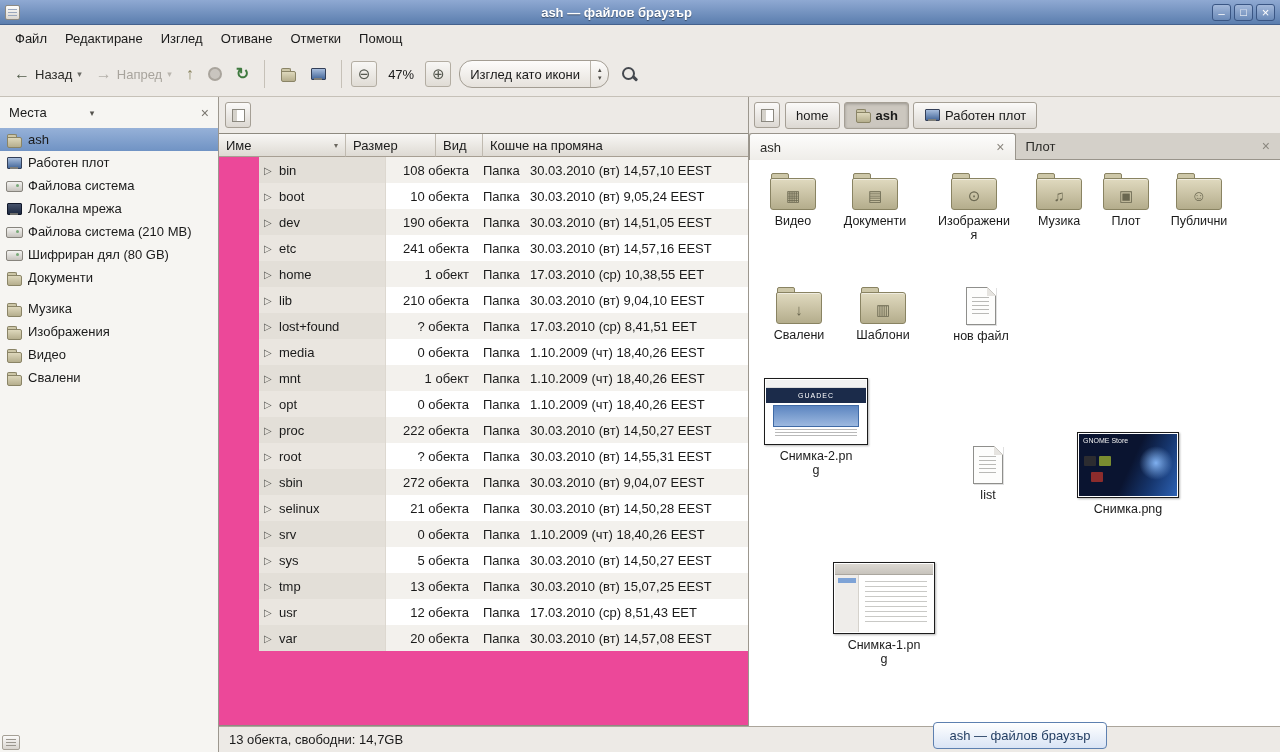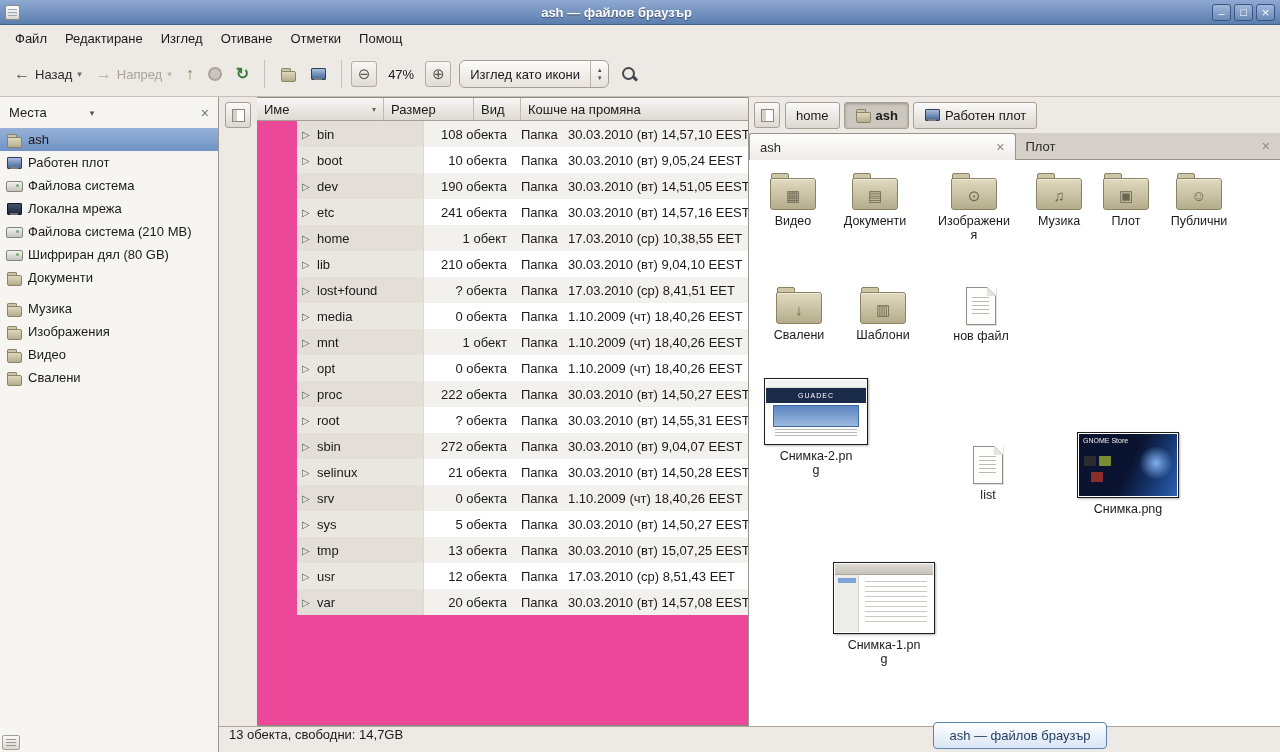--- a/index.html
+++ b/index.html
@@ -37,21 +37,21 @@
   .g-reload::before{content:"↻"; color:#3f7a3f; font-weight:bold;}
   .stop-circle{ width:14px; height:14px; border-radius:50%; background:#c9c5bf; border:2px solid #a9a49c; }
   .chev { font-size:9px; color:#6b6b66; }
   .chev::before{content:"▾";}
   .tbtn.disabled .chev{color:#bab6af;}
   .tsep { width:1px; height:28px; background:#c6c1b8; margin:0 7px; }
   .zoombtn { width:26px; height:26px; display:flex; align-items:center; justify-content:center; border:1px solid #b3ada2; border-radius:3px; background:linear-gradient(#f8f7f5,#e0dcd5); }
   .g-zout::before{content:"⊖"; font-size:15px; color:#55584f;}
   .g-zin::before{content:"⊕"; font-size:15px; color:#55584f;}
   .zoom-lbl { padding:0 9px; }
-  .combo { height:28px; margin-left:6px; border:1px solid #a39d93; border-radius:6px; background:linear-gradient(#fdfcfb,#e6e2dc);
+  .combo { height:28px; margin-left:6px; border:1px solid #a39d93; border-radius:13px; background:linear-gradient(#fdfcfb,#e6e2dc);
      display:flex; align-items:center; }
   .combo .val { padding:0 10px; min-width:130px; }
   .combo .spin { width:18px; align-self:stretch; border-left:1px solid #b9b3a9; display:flex; flex-direction:column;
      align-items:center; justify-content:center; font-size:7px; color:#504e49; line-height:1.1; }
   .combo .spin i::before{content:"▴"; font-style:normal;}
   .combo .spin b::before{content:"▾"; font-weight:normal;}
   .mag { width:17px; height:17px; position:relative; margin-left:10px; }
   .mag::before { content:""; position:absolute; left:1px; top:1px; width:9px; height:9px; border:2px solid #45494f; border-radius:50%; }
   .mag::after { content:""; position:absolute; left:11px; top:11px; width:6px; height:3px; background:#45494f; transform:rotate(45deg); border-radius:1px; }
 
@@ -93,21 +93,21 @@
   .sicon.trash::before { content:""; position:absolute; left:3px; top:5px; width:10px; height:9px;
      background:linear-gradient(#ececea,#c2c1bd); border:1px solid #7f7d77; border-radius:1px 1px 2px 2px; }
   .sicon.trash::after { content:""; position:absolute; left:2px; top:2px; width:12px; height:2px;
      background:#b5b3ae; border:1px solid #7f7d77; border-radius:1px; }
 
   
   .content { flex:1; display:flex; flex-direction:column; min-width:0; }
   .panes { flex:1; display:flex; min-height:0; }
 
   
-  .pane-mid { width:529px; display:flex; flex-direction:row; background:#edeae6; }
+  .pane-mid { width:529px; display:flex; flex-direction:column; background:#edeae6; }
   .pane-top { height:36px; display:flex; align-items:center; gap:5px; padding:0 6px; }
   .mini-btn { width:26px; height:26px; border:1px solid #a59f95; border-radius:3px;
      background:linear-gradient(#fbfaf9,#dcd8d2); display:flex; align-items:center; justify-content:center; }
   .pane-ic { width:13px; height:13px; border:1px solid #8b887f; background:#fff; box-shadow:inset 4px 0 0 #d5d2cb; }
 
   .listview { flex:1; display:flex; flex-direction:column; min-height:0; border:1px solid #8e8a80; border-left:none; border-right:none; background:#fff; }
   .lv-head { display:flex; height:23px; flex:0 0 23px; }
   .hcell { background:linear-gradient(#f8f7f5,#dedad3); border-right:1px solid #c0bab0; border-bottom:1px solid #a79f93;
      display:flex; align-items:center; padding:0 7px; white-space:nowrap; overflow:hidden; }
   .h-name { width:127px; }
@@ -122,21 +122,21 @@
   .cell { display:flex; align-items:center; padding:0 7px; white-space:nowrap; overflow:hidden; }
   .c-name { width:127px; gap:4px; background:#eae6e0; border-right:1px solid #ddd8d0; padding-left:5px; }
   .lv-row.alt .c-name { background:#e3dfd8; }
   .c-size { width:90px; justify-content:flex-end; }
   .c-type { width:47px; }
   .c-date { flex:1; }
   .expander { font-size:10px; color:#5a5a56; width:11px; flex:0 0 11px; }
   .expander::before{content:"▷";}
 
   
-  .statusbar { height:26px; flex:0 0 26px; border-top:1px solid #aba59b; background:#edeae6; display:flex; padding-left:10px; }
+  .statusbar { height:26px; flex:0 0 26px; border-top:1px solid #aba59b; background:#edeae6; display:flex; align-items:center; padding-left:10px; }
 
   
   .pane-right { flex:1; display:flex; flex-direction:column; border-left:1px solid #9c978e; background:#edeae6; min-width:0; }
   .pr-top { height:36px; display:flex; align-items:center; gap:5px; padding:0 5px; }
   .crumbs { display:flex; gap:4px; align-items:center; }
   .crumb { height:27px; border:1px solid #a59f95; border-radius:3px; background:linear-gradient(#fbfaf9,#dcd8d2);
      display:flex; align-items:center; gap:5px; padding:0 10px; white-space:nowrap; }
   .crumb.active { background:#ccc7bf; box-shadow:inset 0 1px 3px rgba(0,0,0,.25); font-weight:bold; }
   .tabbar { height:27px; flex:0 0 27px; display:flex; background:#d4d0c9; align-items:stretch; }
   .tab { flex:1; display:flex; align-items:center; padding:0 10px; color:#2b2b28; }

